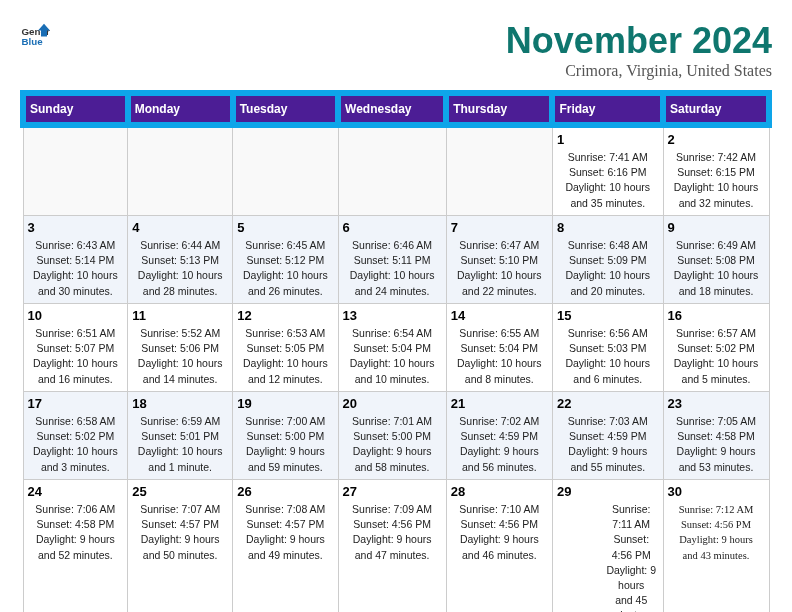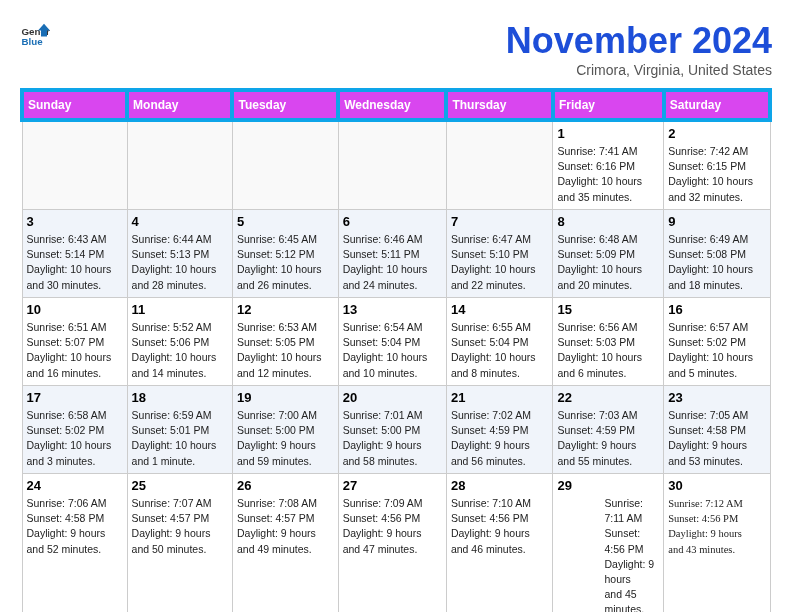--- a/index.html
+++ b/index.html
@@ -24,39 +24,40 @@
     .logo-icon {
       width: 30px;
       height: 30px;
     }
     .title-section {
       text-align: right;
     }
     .month-title {
       font-size: 36px;
       font-weight: bold;
-      color: #1d4ed8;
+      color: #0f766e;
     }
     .location-subtitle {
-      font-size: 14px;
+      font-size: 16px;
       color: #555;
+      font-family: Liberation Serif, serif;
     }
     .calendar-table {
       width: 100%;
       border-collapse: collapse;
       font-size: 11px;
     }
     .calendar-table th {
-      background-color: #d946ef;
+      background-color: #4c1d95;
       color: #fff;
       padding: 6px 4px;
       text-align: left;
       font-size: 12px;
       font-weight: bold;
-      border: 4px solid #0ea5e9;
+      border: 6px solid #0ea5e9;
     }
     .calendar-table td {
       vertical-align: top;
       border: 1px solid #ccc;
       padding: 4px;
       height: 88px;
       width: 113px;
     }
     .calendar-table td.empty {
       background: #f9f9f9;
@@ -70,20 +71,21 @@
     .day-number {
       font-weight: bold;
       font-size: 13px;
       margin-bottom: 3px;
       display: block;
     }
     .day-info {
       font-size: 10.5px;
       line-height: 1.45;
       color: #222;
+      text-align: center;
     }
   </style>
 </head>
 <body>
 
 <div class="header-section">
   <div class="logo">
     <svg class="logo-icon" viewBox="0 0 40 40">
       <text x="2" y="20" font-size="13" font-weight="bold" fill="#333">General</text>
       <text x="2" y="33" font-size="13" font-weight="bold" fill="#1a6eb5">Blue</text>

